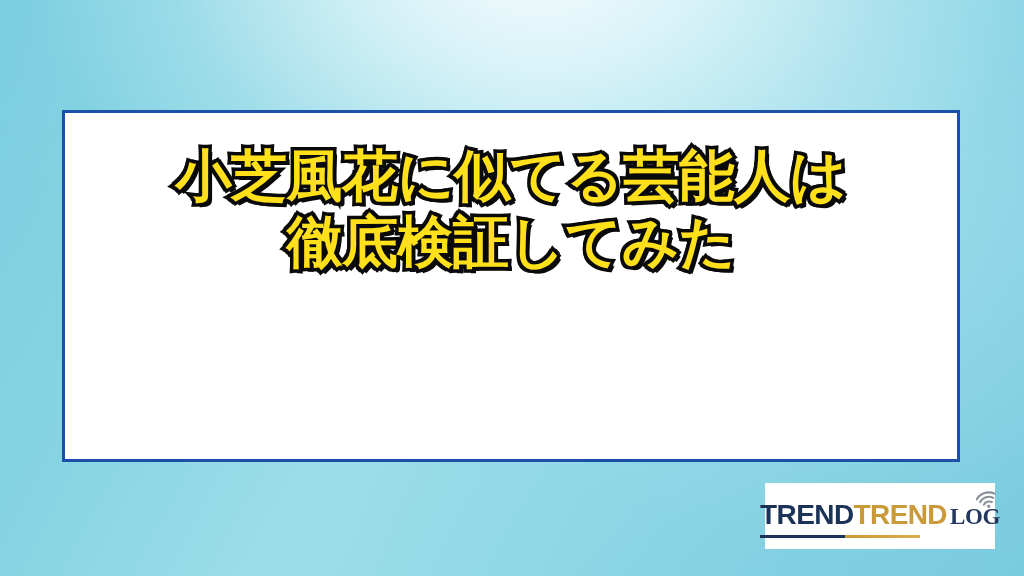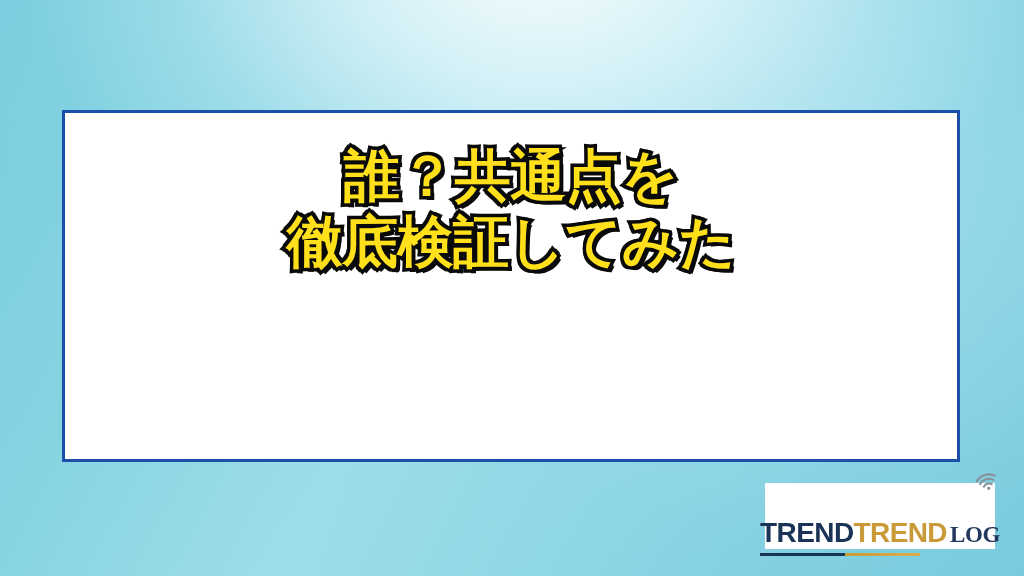--- a/index.html
+++ b/index.html
@@ -82,20 +82,21 @@
 
   
   #logo-plate {
     position: absolute;
     left: 765px;
     top: 483px;
     width: 230px;
     height: 66px;
     background: #FFFFFF;
     display: flex;
+    align-items: center;
     justify-content: center;
   }
   #logo-inner {
     position: relative;
     display: flex;
     align-items: flex-end;
     padding-bottom: 2px;
   }
   .logo-word {
     font-family: "Liberation Sans", "DejaVu Sans", sans-serif;
@@ -134,21 +135,21 @@
   }
 </style>
 </head>
 <body>
 
 <div id="canvas">
 
   <div id="card">
 
     <div id="title-block">
-      <span class="title-line">誰？共通点を</span>
+      <span class="title-line">小芝風花に似てる芸能人は</span>
       <span class="title-line">徹底検証してみた</span>
     </div>
 
   </div>
 
   <div id="logo-plate">
     <div id="logo-inner">
       <span class="logo-word" id="logo-trend">TREND</span>
       <span class="logo-word" id="logo-buzz">TREND</span>
       <span id="logo-log">LOG</span>

